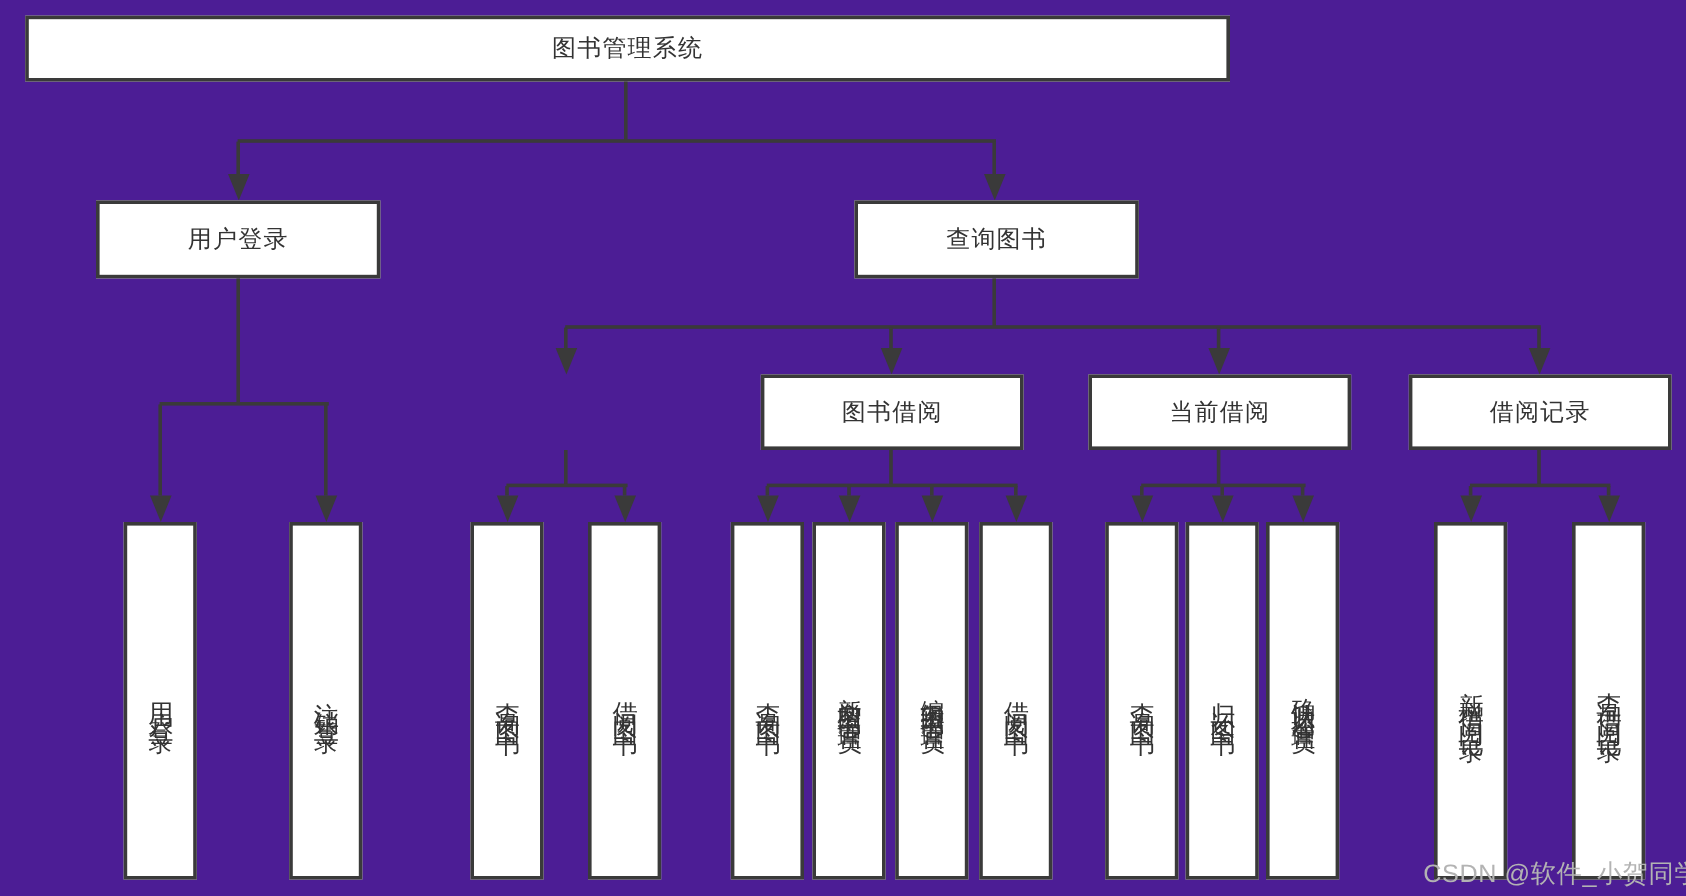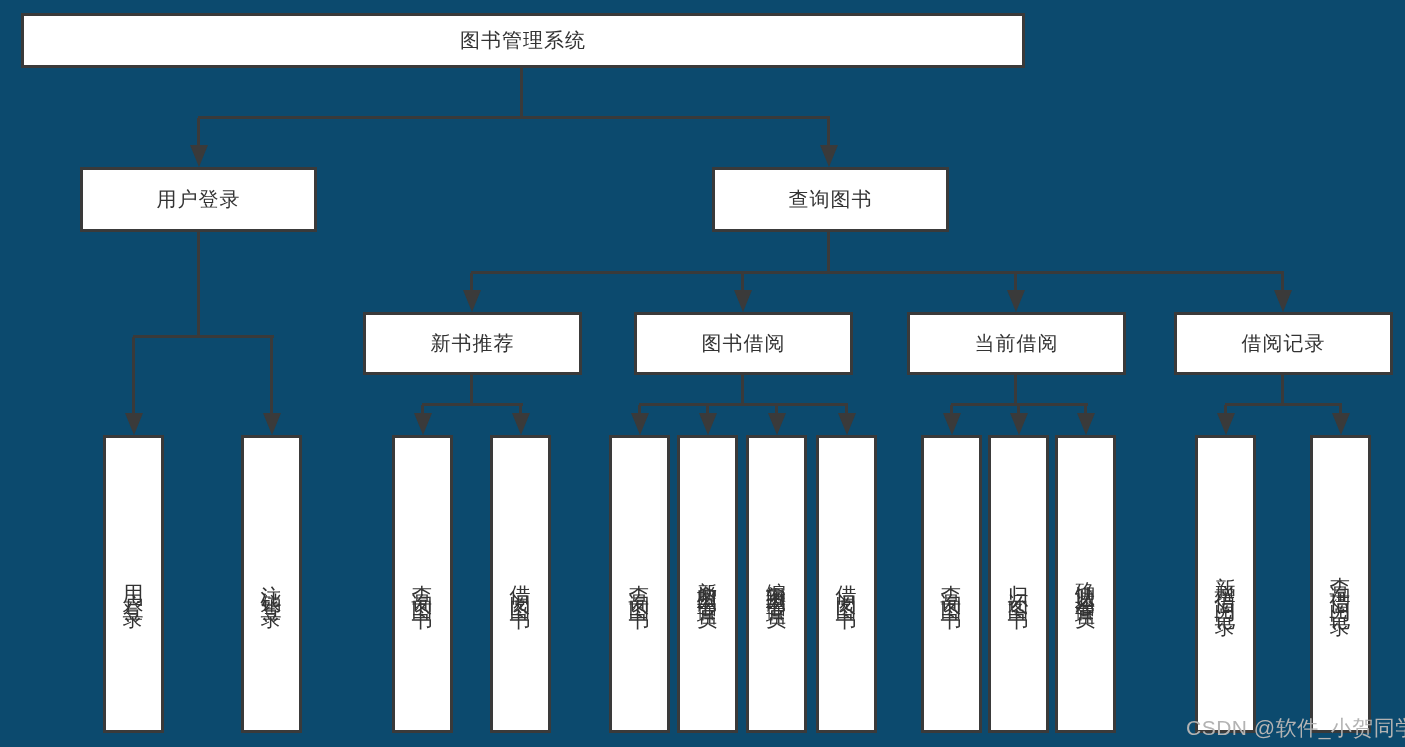--- a/index.html
+++ b/index.html
@@ -1,19 +1,19 @@
 <!DOCTYPE html>
 <html><head>
 <meta charset="utf-8">
 <style>
   html,body{margin:0;padding:0;background:#fff;}
   .canvas{
     position:relative;
     width:1405px;height:747px;
-    background:#0c4a6e;
+    background:#4c1d95;
     font-family:"Liberation Sans","DejaVu Sans",sans-serif;
     overflow:hidden;
   }
   .node{
     position:absolute;
     box-sizing:border-box;
     background:#fff;
     border:3px solid #3a3a3a;
     display:flex;
     align-items:center;
@@ -83,23 +83,20 @@
   <div class="hline" style="left:471px;top:271px;width:813px;"></div>
   <div class="vline" style="left:470px;top:273px;height:18px;"></div>
   <div class="arrow" style="left:463px;top:290px;"></div>
   <div class="vline" style="left:741px;top:273px;height:18px;"></div>
   <div class="arrow" style="left:734px;top:290px;"></div>
   <div class="vline" style="left:1014px;top:273px;height:18px;"></div>
   <div class="arrow" style="left:1007px;top:290px;"></div>
   <div class="vline" style="left:1281px;top:273px;height:18px;"></div>
   <div class="arrow" style="left:1274px;top:290px;"></div>
 
-  <div class="node" style="left:363px;top:312px;width:219px;height:63px;">
-    <span>新书推荐</span>
-  </div>
   <div class="node" style="left:634px;top:312px;width:219px;height:63px;">
     <span>图书借阅</span>
   </div>
   <div class="node" style="left:907px;top:312px;width:219px;height:63px;">
     <span>当前借阅</span>
   </div>
   <div class="node" style="left:1174px;top:312px;width:219px;height:63px;">
     <span>借阅记录</span>
   </div>
 

